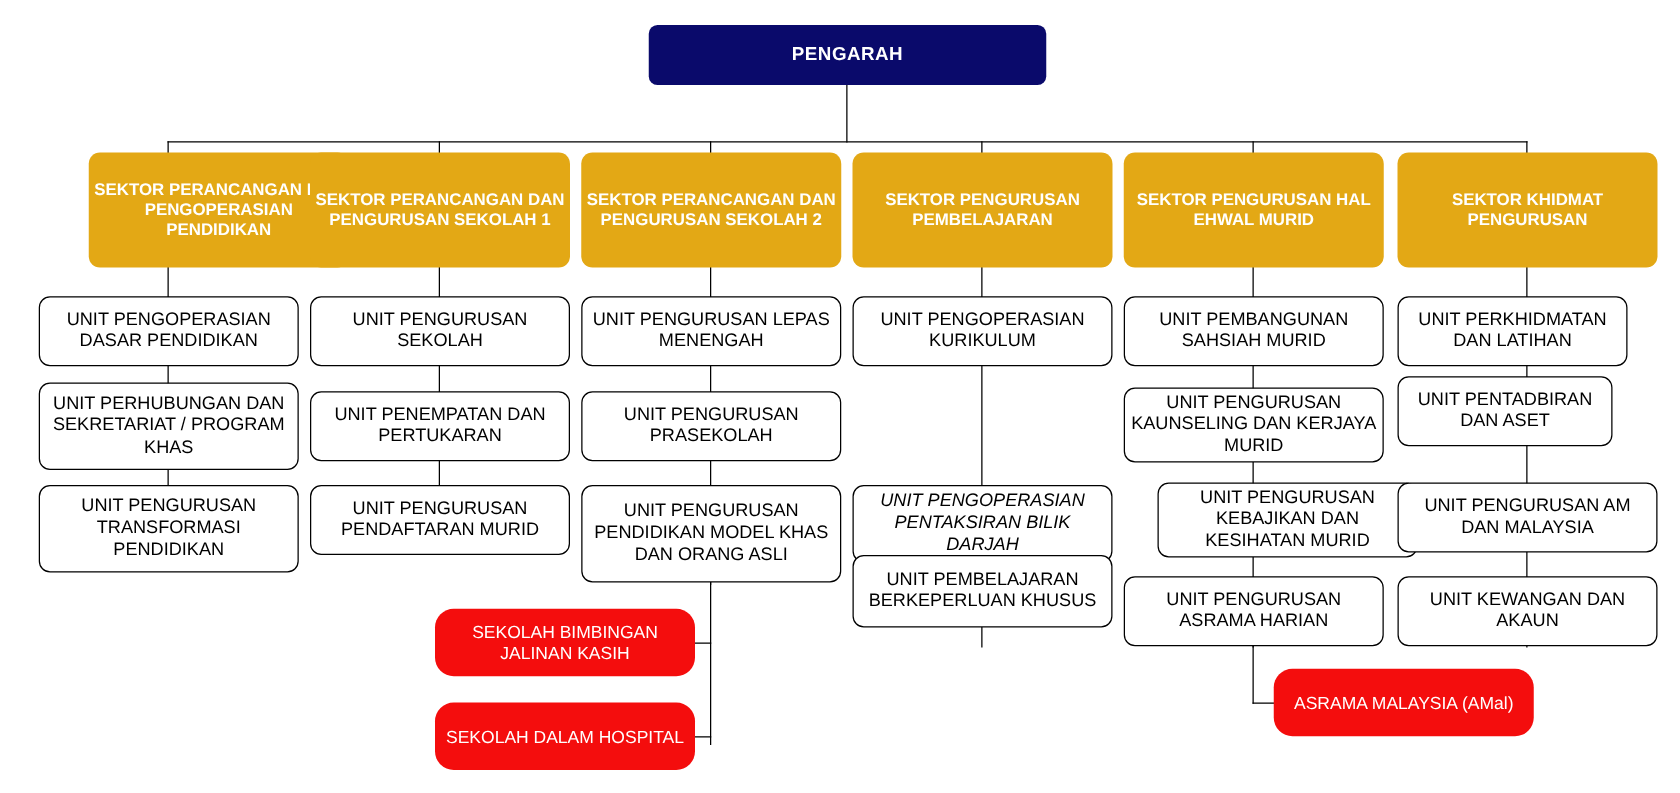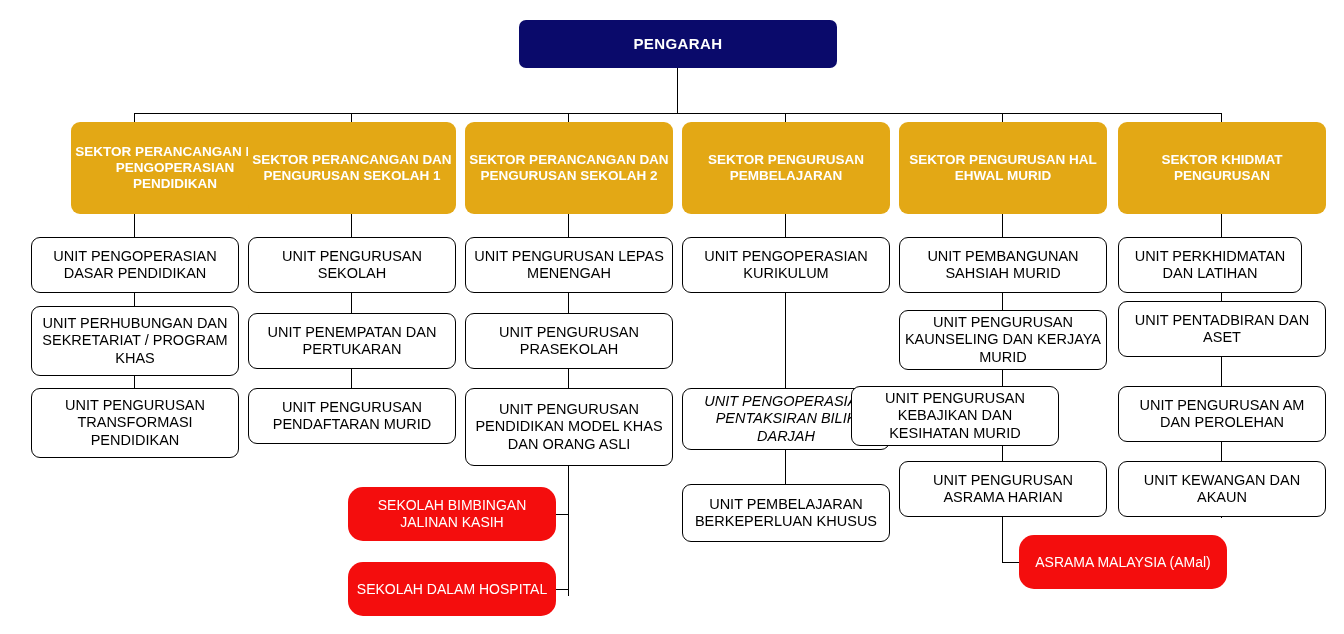--- a/index.html
+++ b/index.html
@@ -152,45 +152,45 @@
   <div class="node unit" style="left:465px;top:388px;width:208px;height:78px;">
     <span>UNIT  PENGURUSAN PENDIDIKAN  MODEL KHAS DAN ORANG ASLI</span>
   </div>
 
   <div class="node unit" style="left:682px;top:237px;width:208px;height:56px;">
     <span>UNIT  PENGOPERASIAN KURIKULUM</span>
   </div>
   <div class="node unit" style="left:682px;top:388px;width:208px;height:62px;font-style:italic;">
     <span>UNIT  PENGOPERASIAN PENTAKSIRAN BILIK DARJAH</span>
   </div>
-  <div class="node unit" style="left:682px;top:484px;width:208px;height:58px;">
+  <div class="node unit" style="left:682px;top:444px;width:208px;height:58px;">
     <span>UNIT  PEMBELAJARAN BERKEPERLUAN KHUSUS</span>
   </div>
 
   <div class="node unit" style="left:899px;top:237px;width:208px;height:56px;">
     <span>UNIT  PEMBANGUNAN SAHSIAH MURID</span>
   </div>
   <div class="node unit" style="left:899px;top:310px;width:208px;height:60px;">
     <span>UNIT  PENGURUSAN KAUNSELING  DAN KERJAYA MURID</span>
   </div>
-  <div class="node unit" style="left:851px;top:386px;width:208px;height:60px;">
+  <div class="node unit" style="left:926px;top:386px;width:208px;height:60px;">
     <span>UNIT  PENGURUSAN KEBAJIKAN DAN KESIHATAN  MURID</span>
   </div>
   <div class="node unit" style="left:899px;top:461px;width:208px;height:56px;">
     <span>UNIT  PENGURUSAN ASRAMA HARIAN</span>
   </div>
 
   <div class="node unit" style="left:1118px;top:237px;width:184px;height:56px;">
     <span>UNIT  PERKHIDMATAN DAN LATIHAN</span>
   </div>
-  <div class="node unit" style="left:1118px;top:301px;width:208px;height:56px;">
+  <div class="node unit" style="left:1118px;top:301px;width:172px;height:56px;">
     <span>UNIT  PENTADBIRAN DAN ASET</span>
   </div>
   <div class="node unit" style="left:1118px;top:386px;width:208px;height:56px;">
-    <span>UNIT  PENGURUSAN AM DAN PEROLEHAN</span>
+    <span>UNIT  PENGURUSAN AM DAN MALAYSIA</span>
   </div>
   <div class="node unit" style="left:1118px;top:461px;width:208px;height:56px;">
     <span>UNIT  KEWANGAN DAN AKAUN</span>
   </div>
 
   <div class="node school" style="left:348px;top:487px;width:208px;height:54px;">
     <span>SEKOLAH BIMBINGAN JALINAN  KASIH</span>
   </div>
   <div class="node school" style="left:348px;top:562px;width:208px;height:54px;">
     <span>SEKOLAH DALAM HOSPITAL</span>

